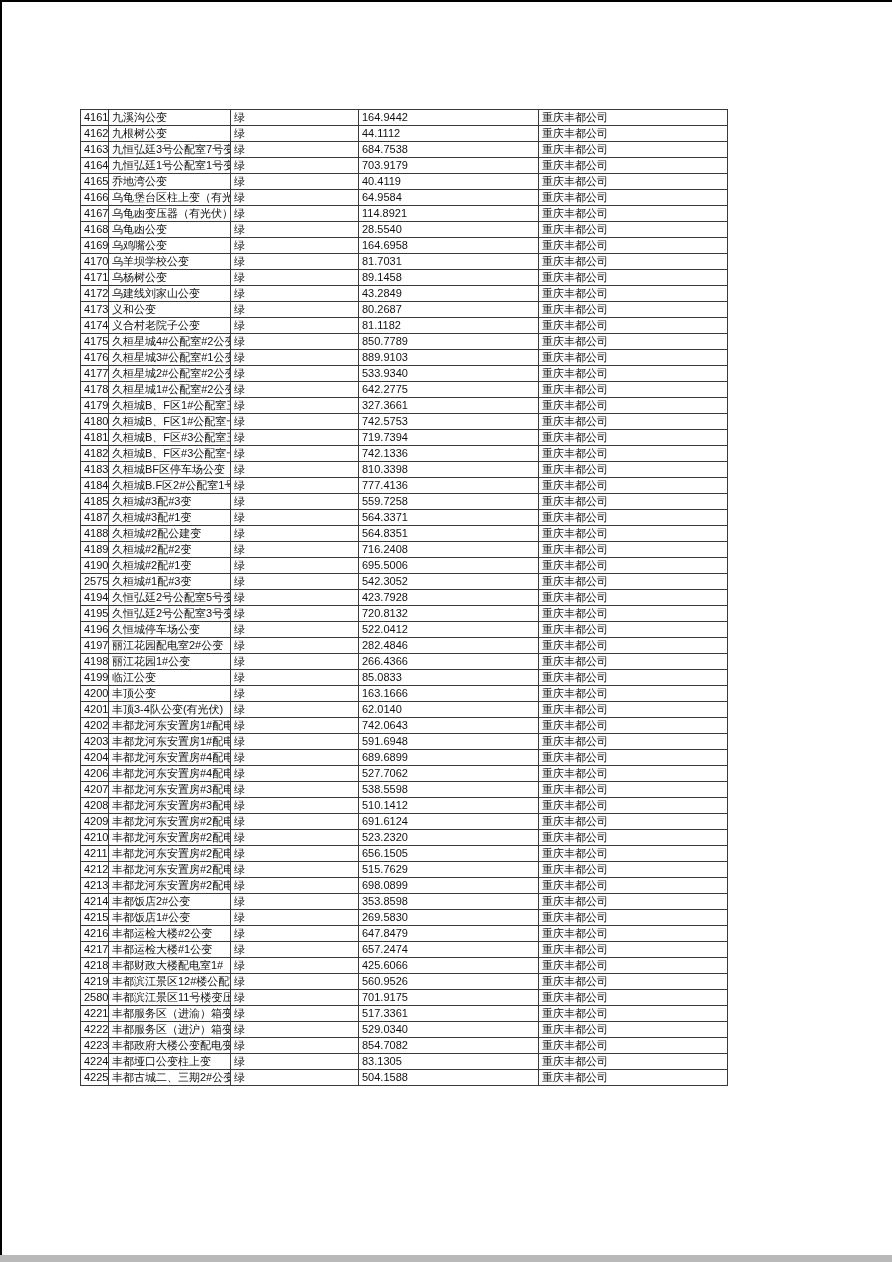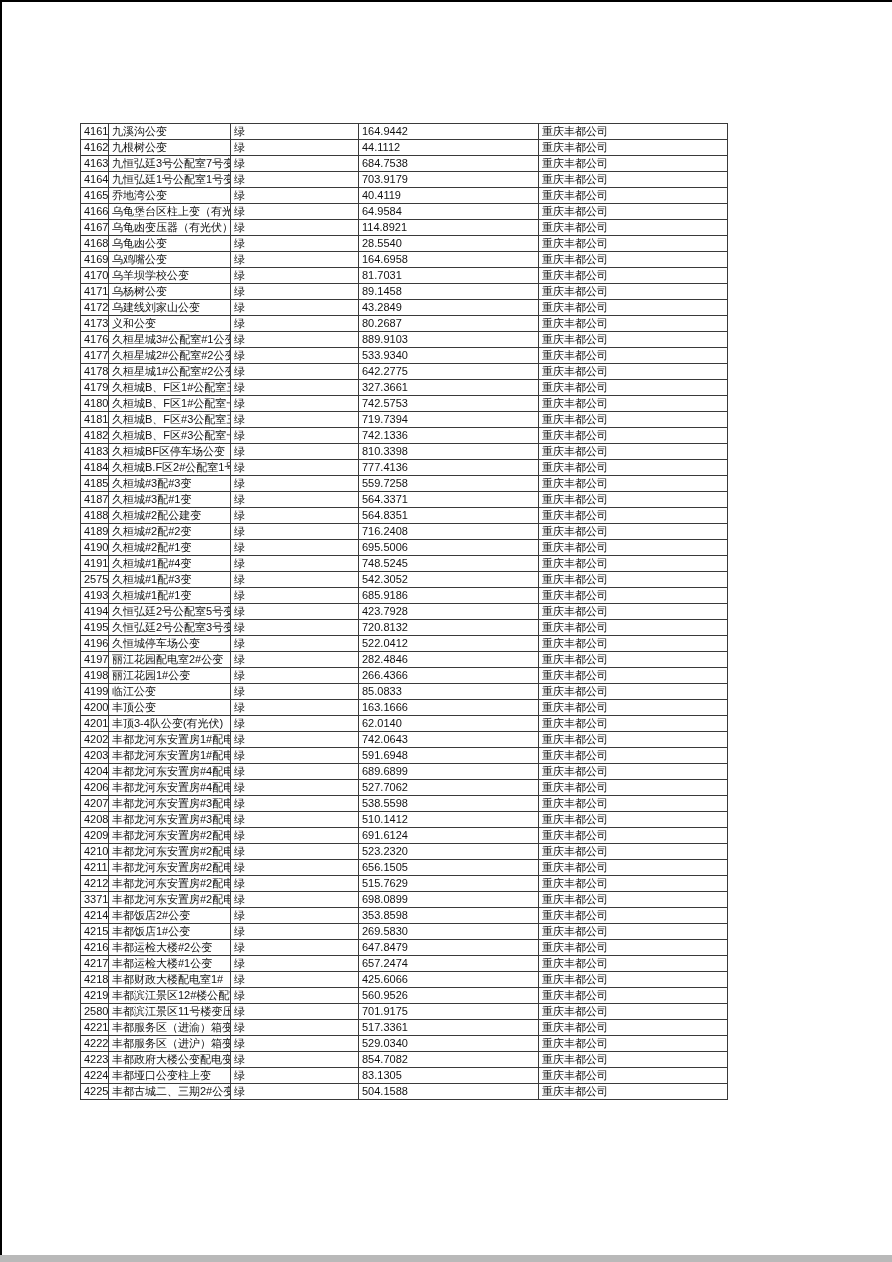--- a/index.html
+++ b/index.html
@@ -19,21 +19,21 @@
     position: absolute; top: 0; left: 0;
     width: 2px; height: 100%; background: #000;
   }
   .bottom-bar {
     position: absolute; left: 0; bottom: 0;
     width: 100%; height: 7px; background: #b9b9b9;
   }
   table.data-table {
     position: absolute;
     left: 80px;
-    top: 123px;
+    top: 109px;
     width: 647px;
     border-collapse: collapse;
     table-layout: fixed;
   }
   table.data-table td {
     border: 1px solid #3a3a3a;
     font-size: 11px;
     color: #111;
     padding: 0 2px 0 3px;
     height: 15px;
@@ -149,20 +149,34 @@
         <td class="col-company">重庆丰都公司</td>
       </tr>
       <tr>
         <td class="col-id">4173</td>
         <td class="col-name">义和公变</td>
         <td class="col-status">绿</td>
         <td class="col-value">80.2687</td>
         <td class="col-company">重庆丰都公司</td>
       </tr>
       <tr>
+        <td class="col-id">4174</td>
+        <td class="col-name">义合村老院子公变</td>
+        <td class="col-status">绿</td>
+        <td class="col-value">81.1182</td>
+        <td class="col-company">重庆丰都公司</td>
+      </tr>
+      <tr>
+        <td class="col-id">4175</td>
+        <td class="col-name">久桓星城4#公配室#2公变</td>
+        <td class="col-status">绿</td>
+        <td class="col-value">850.7789</td>
+        <td class="col-company">重庆丰都公司</td>
+      </tr>
+      <tr>
         <td class="col-id">4176</td>
         <td class="col-name">久桓星城3#公配室#1公变</td>
         <td class="col-status">绿</td>
         <td class="col-value">889.9103</td>
         <td class="col-company">重庆丰都公司</td>
       </tr>
       <tr>
         <td class="col-id">4177</td>
         <td class="col-name">久桓星城2#公配室#2公变</td>
         <td class="col-status">绿</td>
@@ -247,41 +261,27 @@
         <td class="col-company">重庆丰都公司</td>
       </tr>
       <tr>
         <td class="col-id">4190</td>
         <td class="col-name">久桓城#2配#1变</td>
         <td class="col-status">绿</td>
         <td class="col-value">695.5006</td>
         <td class="col-company">重庆丰都公司</td>
       </tr>
       <tr>
-        <td class="col-id">4191</td>
-        <td class="col-name">久桓城#1配#4变</td>
-        <td class="col-status">绿</td>
-        <td class="col-value">748.5245</td>
-        <td class="col-company">重庆丰都公司</td>
-      </tr>
-      <tr>
         <td class="col-id">2575</td>
         <td class="col-name">久桓城#1配#3变</td>
         <td class="col-status">绿</td>
         <td class="col-value">542.3052</td>
         <td class="col-company">重庆丰都公司</td>
       </tr>
       <tr>
-        <td class="col-id">4193</td>
-        <td class="col-name">久桓城#1配#1变</td>
-        <td class="col-status">绿</td>
-        <td class="col-value">685.9186</td>
-        <td class="col-company">重庆丰都公司</td>
-      </tr>
-      <tr>
         <td class="col-id">4194</td>
         <td class="col-name">久恒弘廷2号公配室5号变</td>
         <td class="col-status">绿</td>
         <td class="col-value">423.7928</td>
         <td class="col-company">重庆丰都公司</td>
       </tr>
       <tr>
         <td class="col-id">4195</td>
         <td class="col-name">久恒弘廷2号公配室3号变</td>
         <td class="col-status">绿</td>
@@ -394,21 +394,21 @@
         <td class="col-company">重庆丰都公司</td>
       </tr>
       <tr>
         <td class="col-id">4212</td>
         <td class="col-name">丰都龙河东安置房#2配电</td>
         <td class="col-status">绿</td>
         <td class="col-value">515.7629</td>
         <td class="col-company">重庆丰都公司</td>
       </tr>
       <tr>
-        <td class="col-id">3371</td>
+        <td class="col-id">4213</td>
         <td class="col-name">丰都龙河东安置房#2配电</td>
         <td class="col-status">绿</td>
         <td class="col-value">698.0899</td>
         <td class="col-company">重庆丰都公司</td>
       </tr>
       <tr>
         <td class="col-id">4214</td>
         <td class="col-name">丰都饭店2#公变</td>
         <td class="col-status">绿</td>
         <td class="col-value">353.8598</td>

